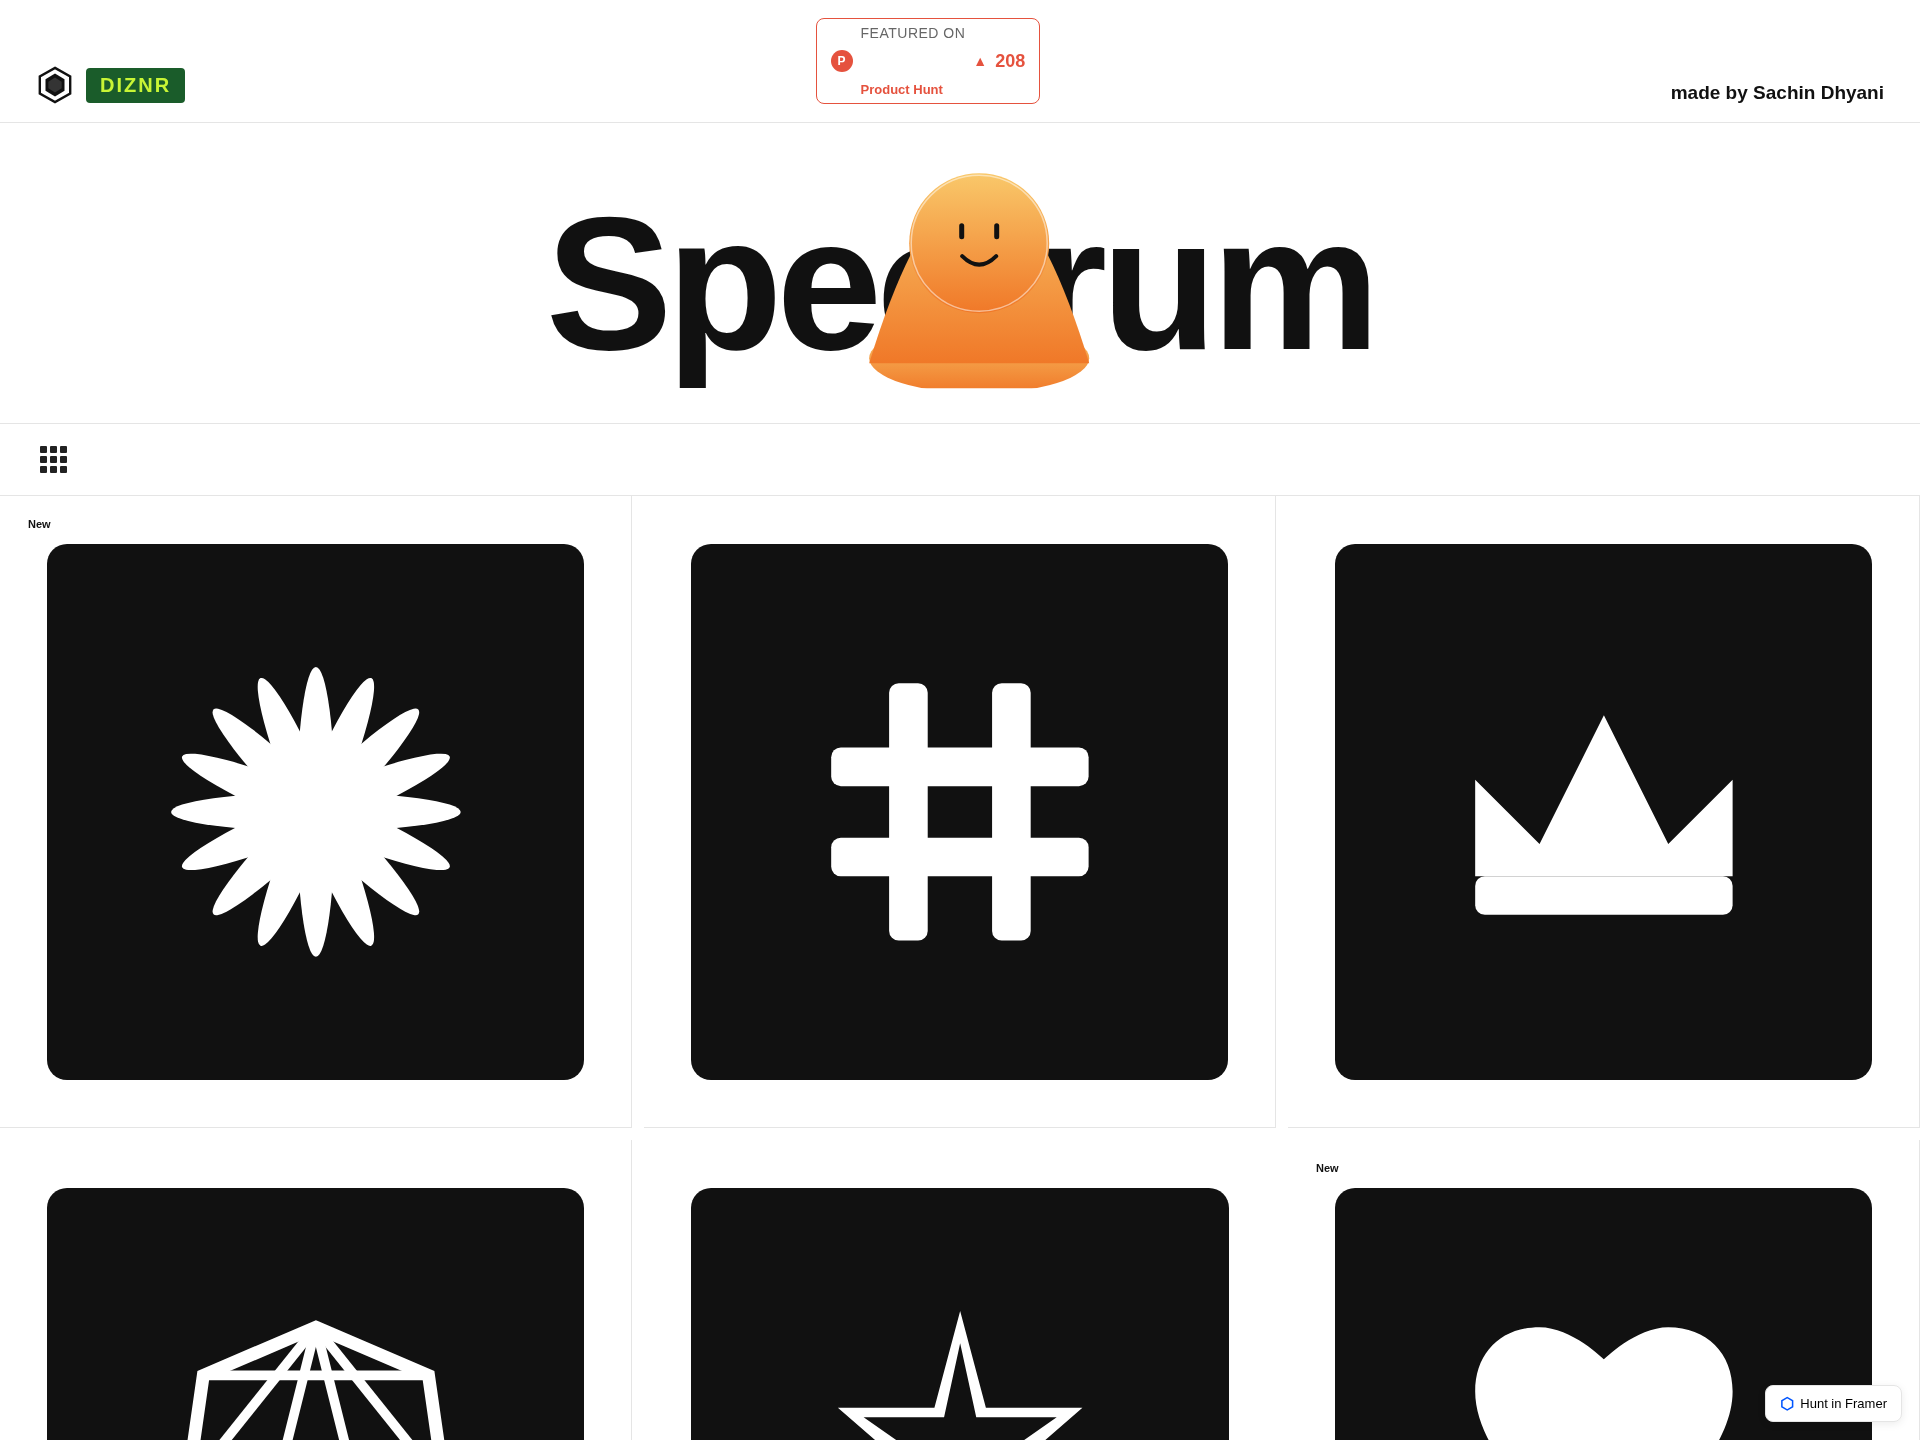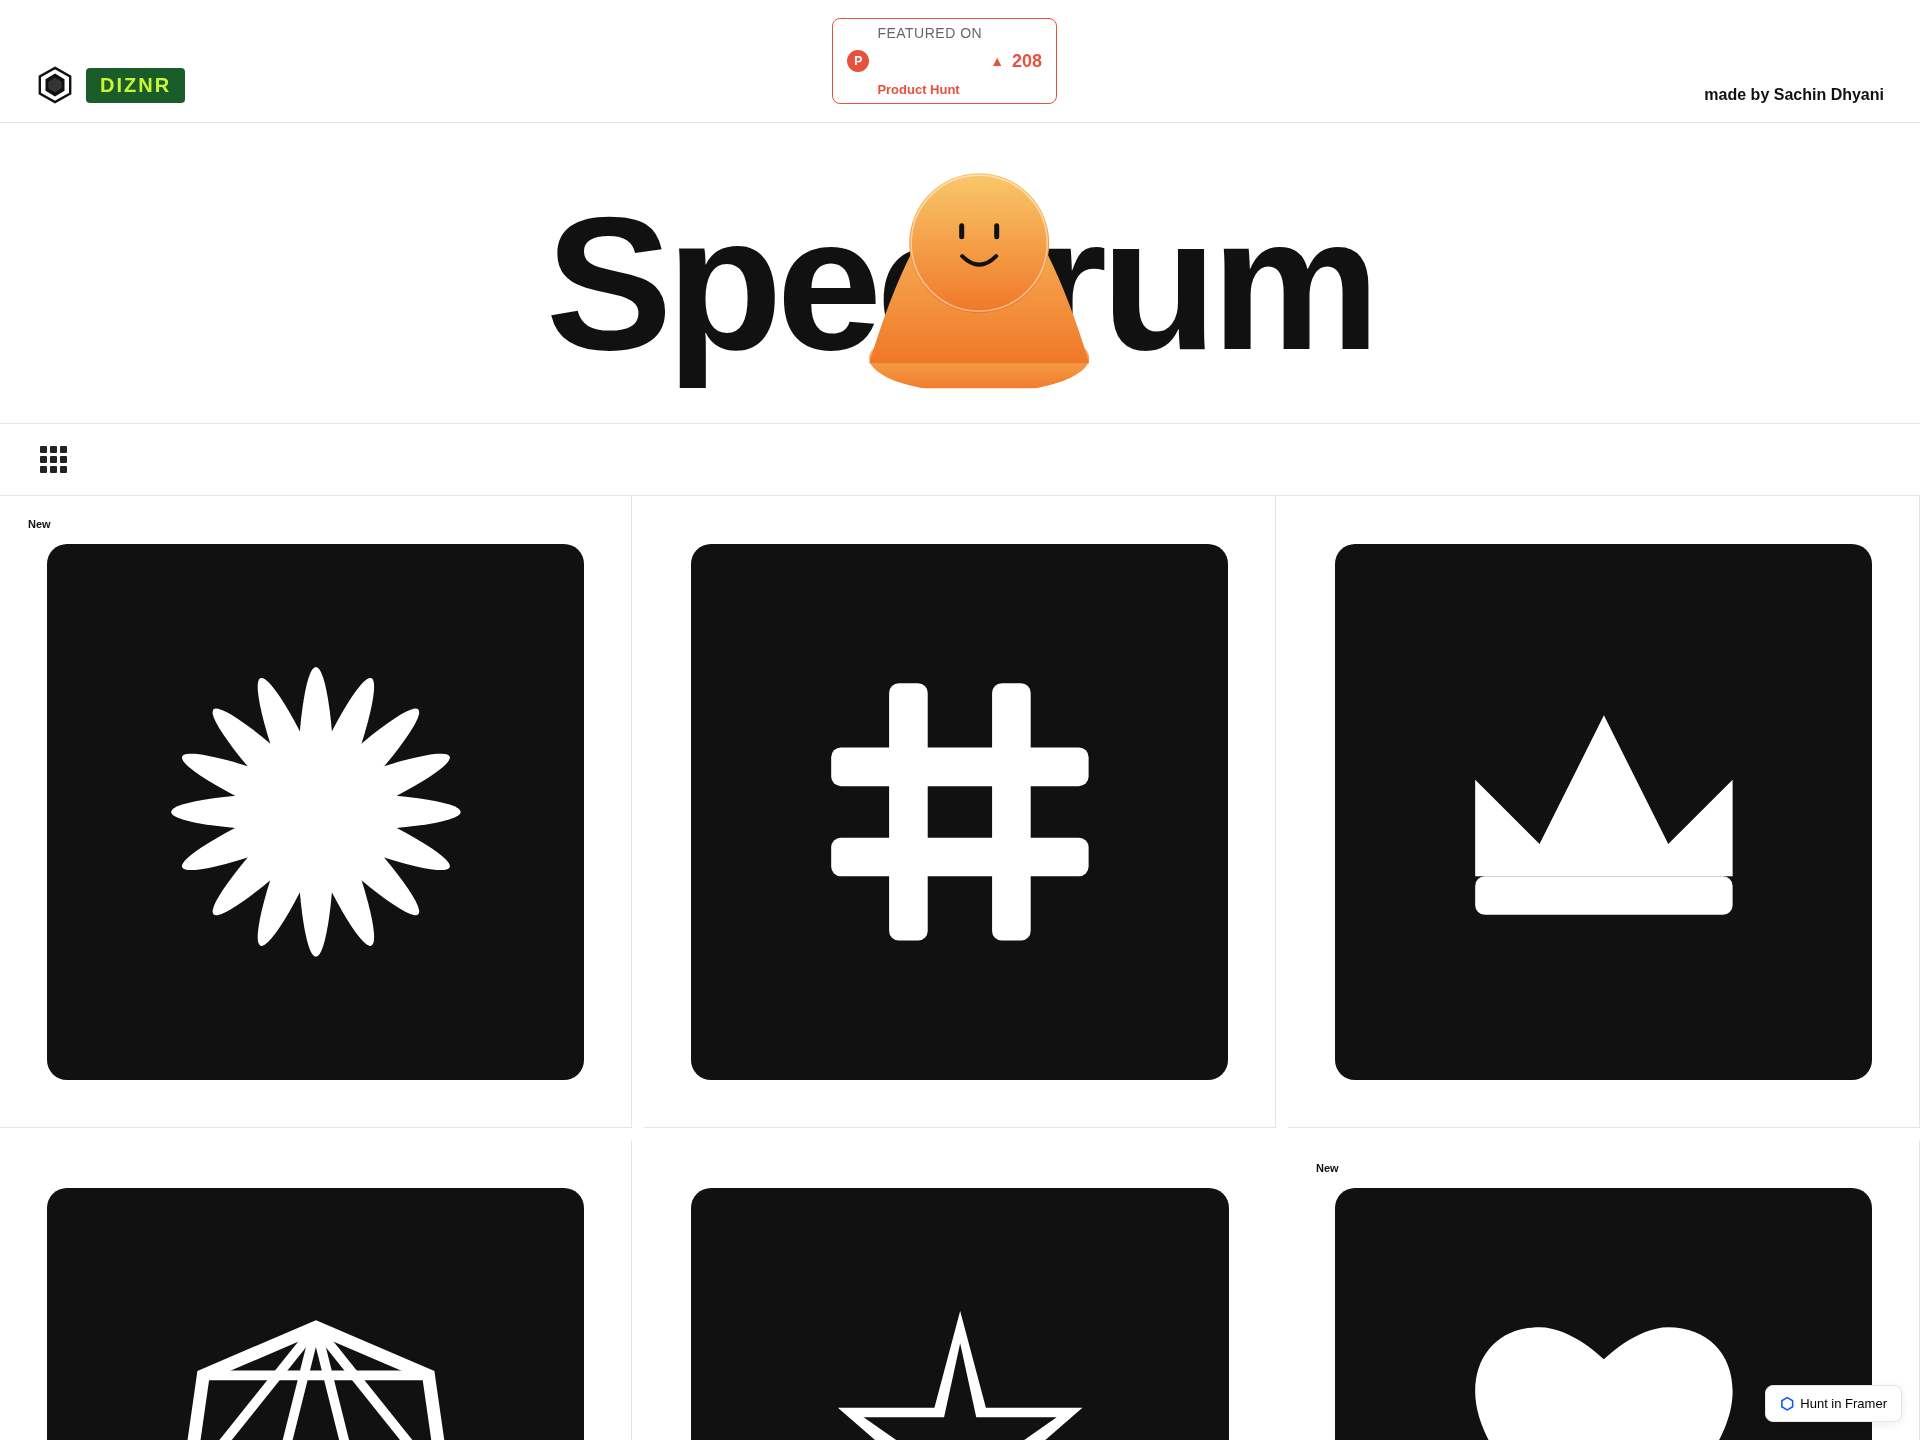--- a/index.html
+++ b/index.html
@@ -74,21 +74,21 @@
       color: #e5523e;
       font-size: 14px;
       font-weight: 900;
     }
     .ph-count {
       font-size: 18px;
       font-weight: 700;
       color: #e5523e;
     }
     .made-by {
-      font-size: 16px;
+      font-size: 19px;
       color: #888;
     }
     .made-by span {
       font-weight: 800;
       color: #111;
     }
 
     
     .hero {
       position: relative;

